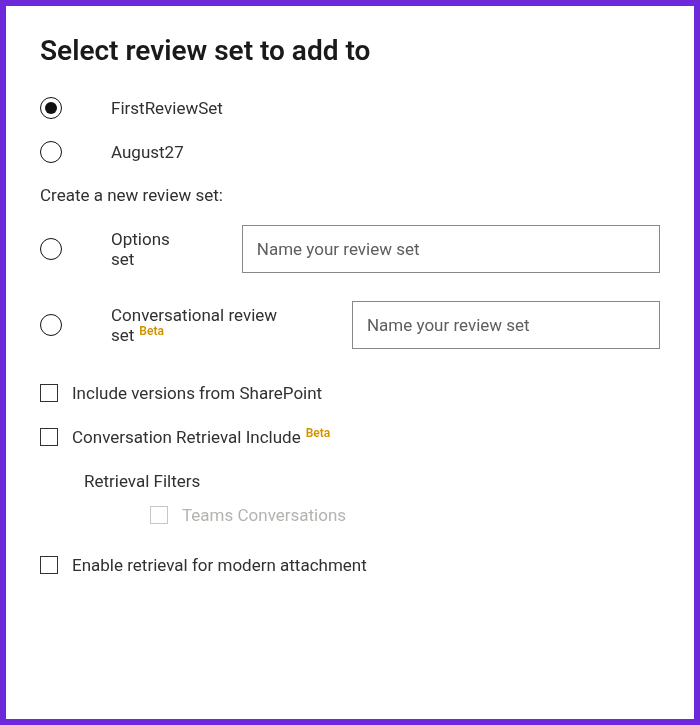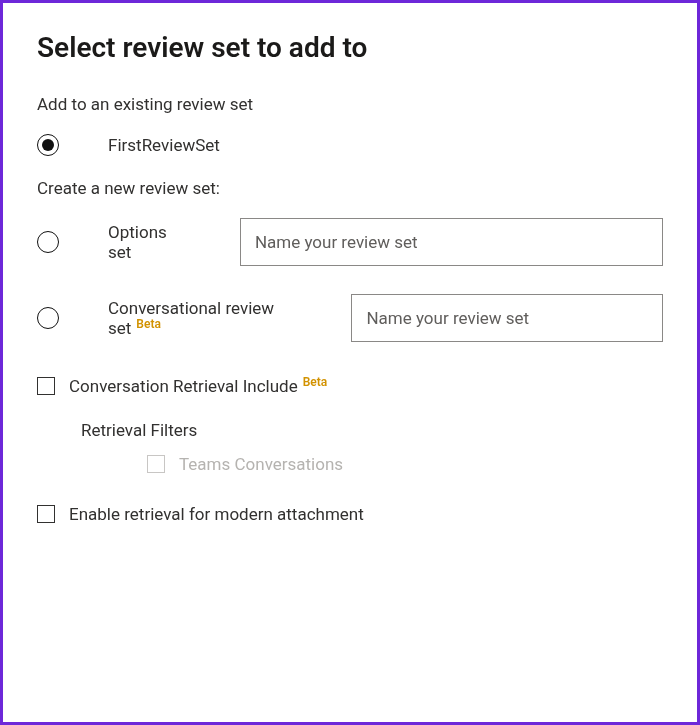--- a/index.html
+++ b/index.html
@@ -5,21 +5,21 @@
   * { box-sizing: border-box; }
   html, body { margin: 0; padding: 0; }
   body {
     font-family: "Segoe UI", -apple-system, BlinkMacSystemFont, Roboto, "Helvetica Neue", sans-serif;
     color: #323130;
     background: #fff;
   }
   .panel {
     width: 700px;
     height: 725px;
-    border: 3px solid #6d28d9;
+    border: 6px solid #6d28d9;
     padding: 28px 34px 20px 34px;
   }
   h1 {
     font-size: 28px;
     font-weight: 600;
     margin: 0 0 30px 0;
     color: #1b1a19;
   }
   .section-label {
     font-size: 17px;
@@ -111,47 +111,54 @@
   .mt12 { margin-top: 12px; }
   .mt6 { margin-top: 6px; }
 </style>
 </head>
 <body>
 
 <div class="panel">
 
   <h1>Select review set to add to</h1>
 
-  <p class="section-label">Add to an existing review set</p>
 
   <div class="option-row">
     <span class="radio selected">
         <span class="dot"></span>
       </span>
     <span class="option-text">FirstReviewSet</span>
   </div>
 
+  <div class="option-row">
+    <span class="radio"></span>
+    <span class="option-text">August27</span>
+  </div>
 
   <p class="section-label mt12">Create a new review set:</p>
 
   <div class="option-row" style="margin-bottom:28px;">
     <span class="radio"></span>
     <span class="option-text">Options set</span>
     <input class="text-input input1" type="text" placeholder="Name your review set" style="">
   </div>
 
   <div class="option-row" style="margin-bottom:34px;">
     <span class="radio"></span>
     <span class="option-text">
       <span>Conversational review set</span><span class="badge">Beta</span>
     </span>
     <input class="text-input input2" type="text" placeholder="Name your review set" style="">
   </div>
 
 
+  <div class="check-row">
+    <span class="checkbox"></span>
+    <span class="option-text">Include versions from SharePoint</span>
+  </div>
 
   <div class="check-row">
     <span class="checkbox"></span>
     <span class="option-text">
       <span>Conversation Retrieval Include</span><span class="badge">Beta</span>
     </span>
   </div>
 
   <p class="sub-header">Retrieval Filters</p>
 

